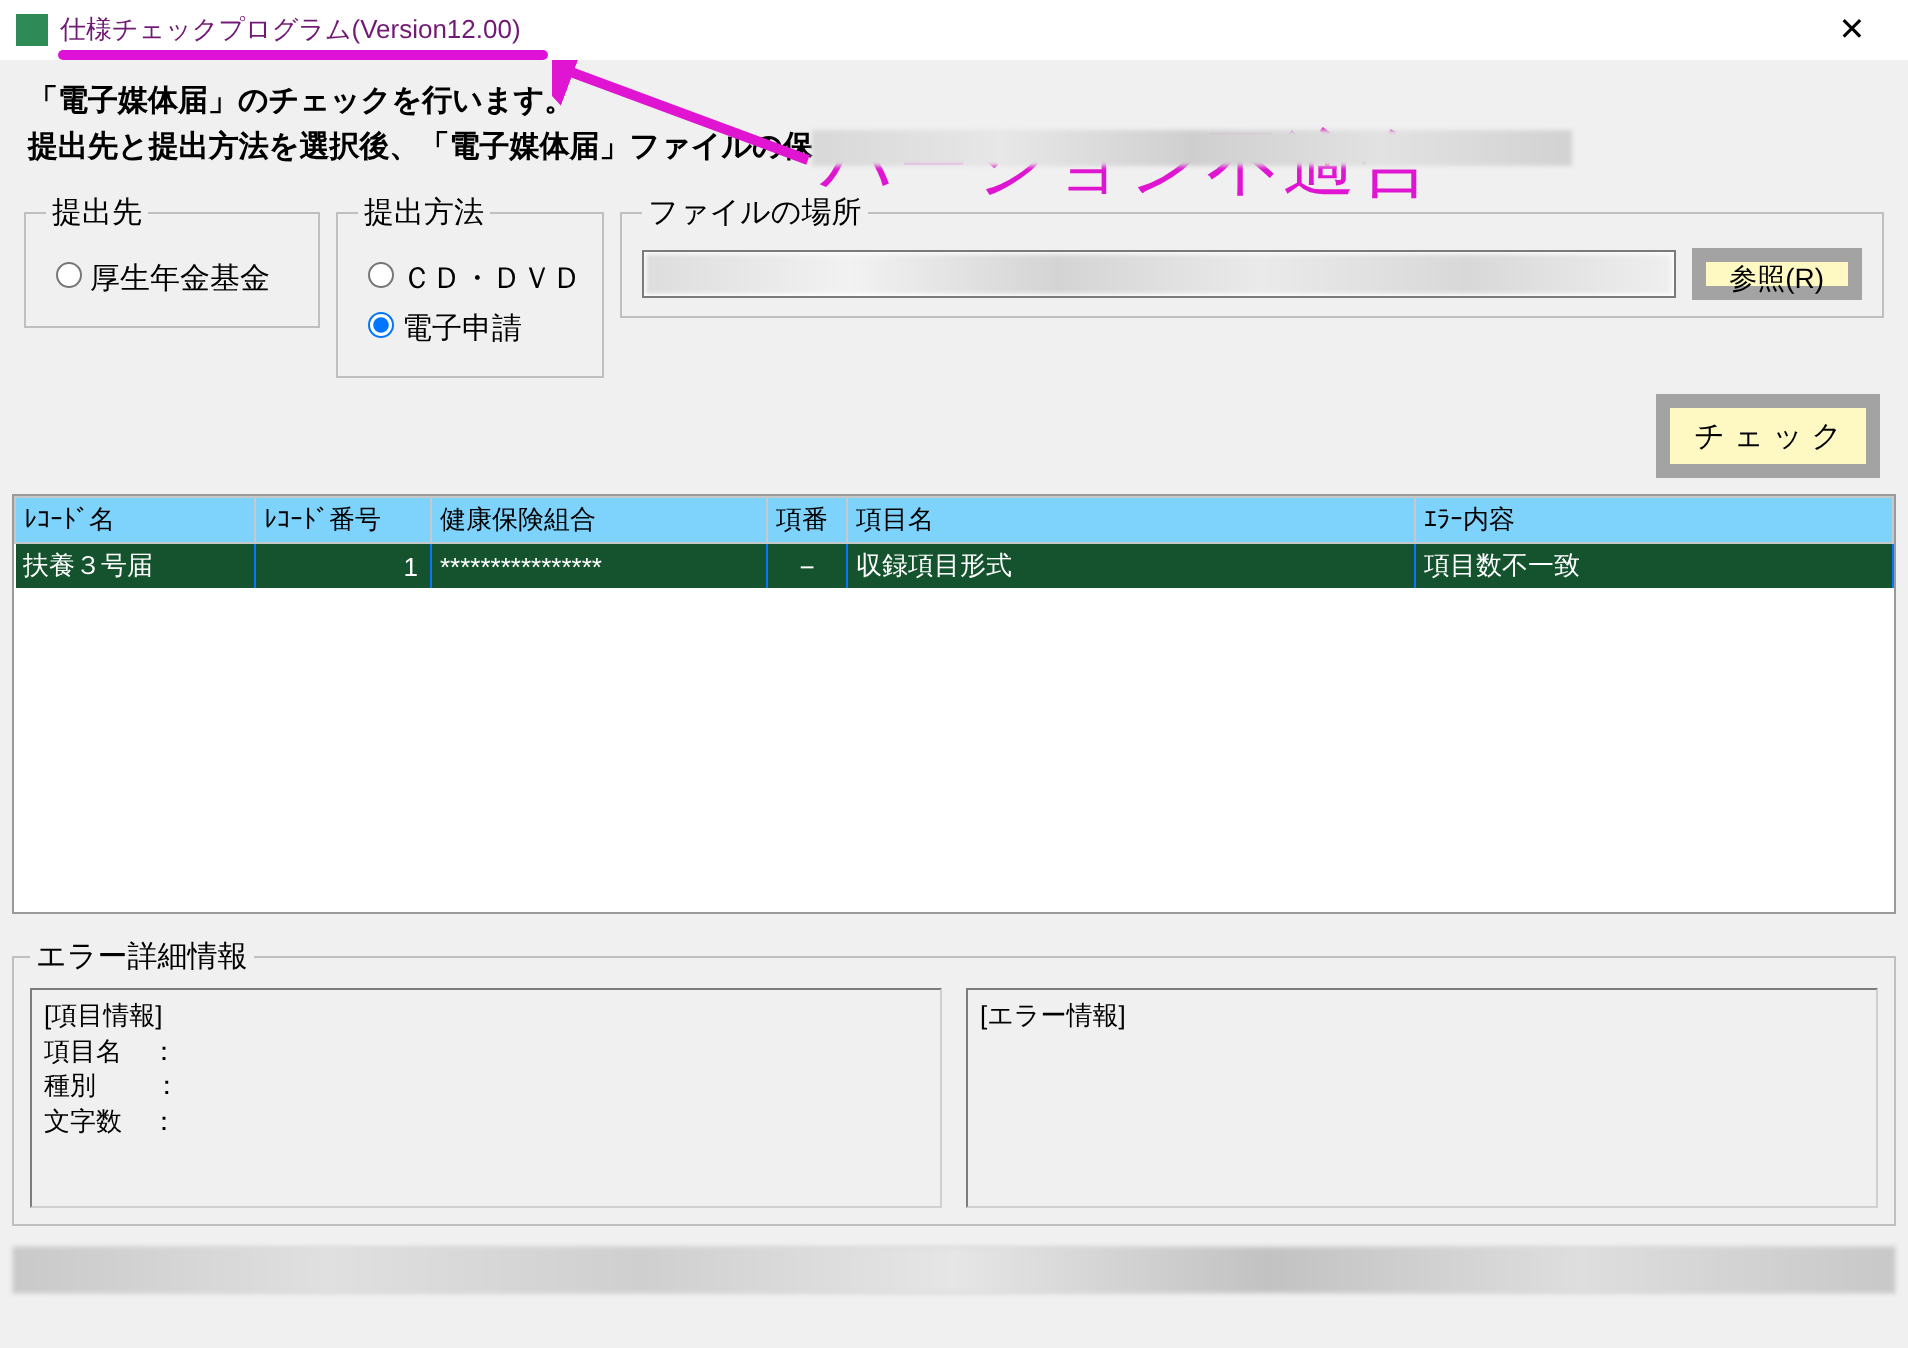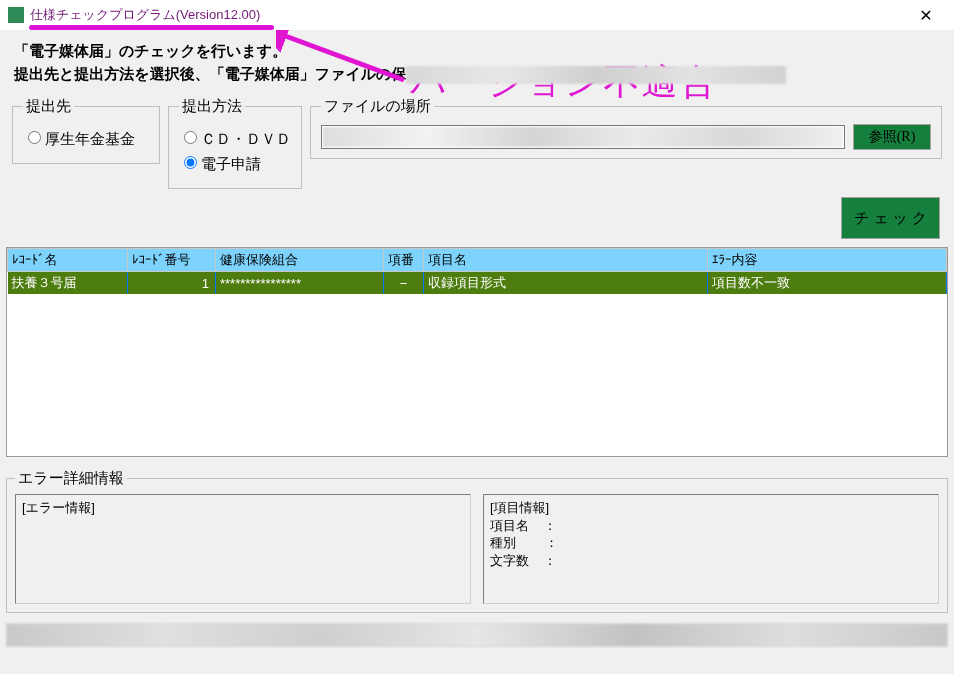--- a/index.html
+++ b/index.html
@@ -124,23 +124,23 @@
   }
   .file-input .blur-content {
     position:absolute; inset:1px;
     background: linear-gradient(90deg,#ddd,#f2f2f2,#d4d4d4,#eaeaea,#d8d8d8,#efefef);
     filter: blur(1px);
   }
   .win-btn {
     height: 26px;
     min-width: 78px;
     padding: 0 12px;
-    background: #15803d;
-    border: 1px solid #a3a3a3;
-    font-family: Liberation Serif, serif;
+    background: #fef9c3;
+    border: 7px solid #a3a3a3;
+    font-family: Liberation Sans, sans-serif;
     font-size: 14px;
     cursor: pointer;
   }
 
   .check-btn-wrap {
     display: flex; justify-content: flex-end;
     padding: 8px 14px 6px 0;
   }
   .check-btn { min-width: 92px; height: 42px; font-size:15px; }
 
@@ -167,21 +167,21 @@
     height: 20px;
   }
   tbody td {
     border-right: 1px solid #e3e3e3;
     padding: 2px 4px;
     height: 18px;
     overflow: hidden;
     white-space: nowrap;
   }
   tr.selected td {
-    background: #4d7c0f;
+    background: #14532d;
     color: #fff;
     border-right-color: #0a74ff;
   }
 
   
   .err-fs {
     margin: 12px 6px 0 6px;
     padding: 6px 8px 8px 8px;
   }
   .err-cols {
@@ -306,21 +306,21 @@
         <td>収録項目形式</td>
         <td>項目数不一致</td>
       </tr>
     </tbody>
   </table>
 </div>
 
 <fieldset class="err-fs">
   <legend>エラー詳細情報</legend>
   <div class="err-cols">
-    <div class="err-box">[エラー情報]</div>
     <div class="err-box">[項目情報]
 項目名    ：
 種別        ：
 文字数    ：</div>
+    <div class="err-box">[エラー情報]</div>
   </div>
 </fieldset>
 
 <div class="bottom-blur"></div>
 
 </body></html>

